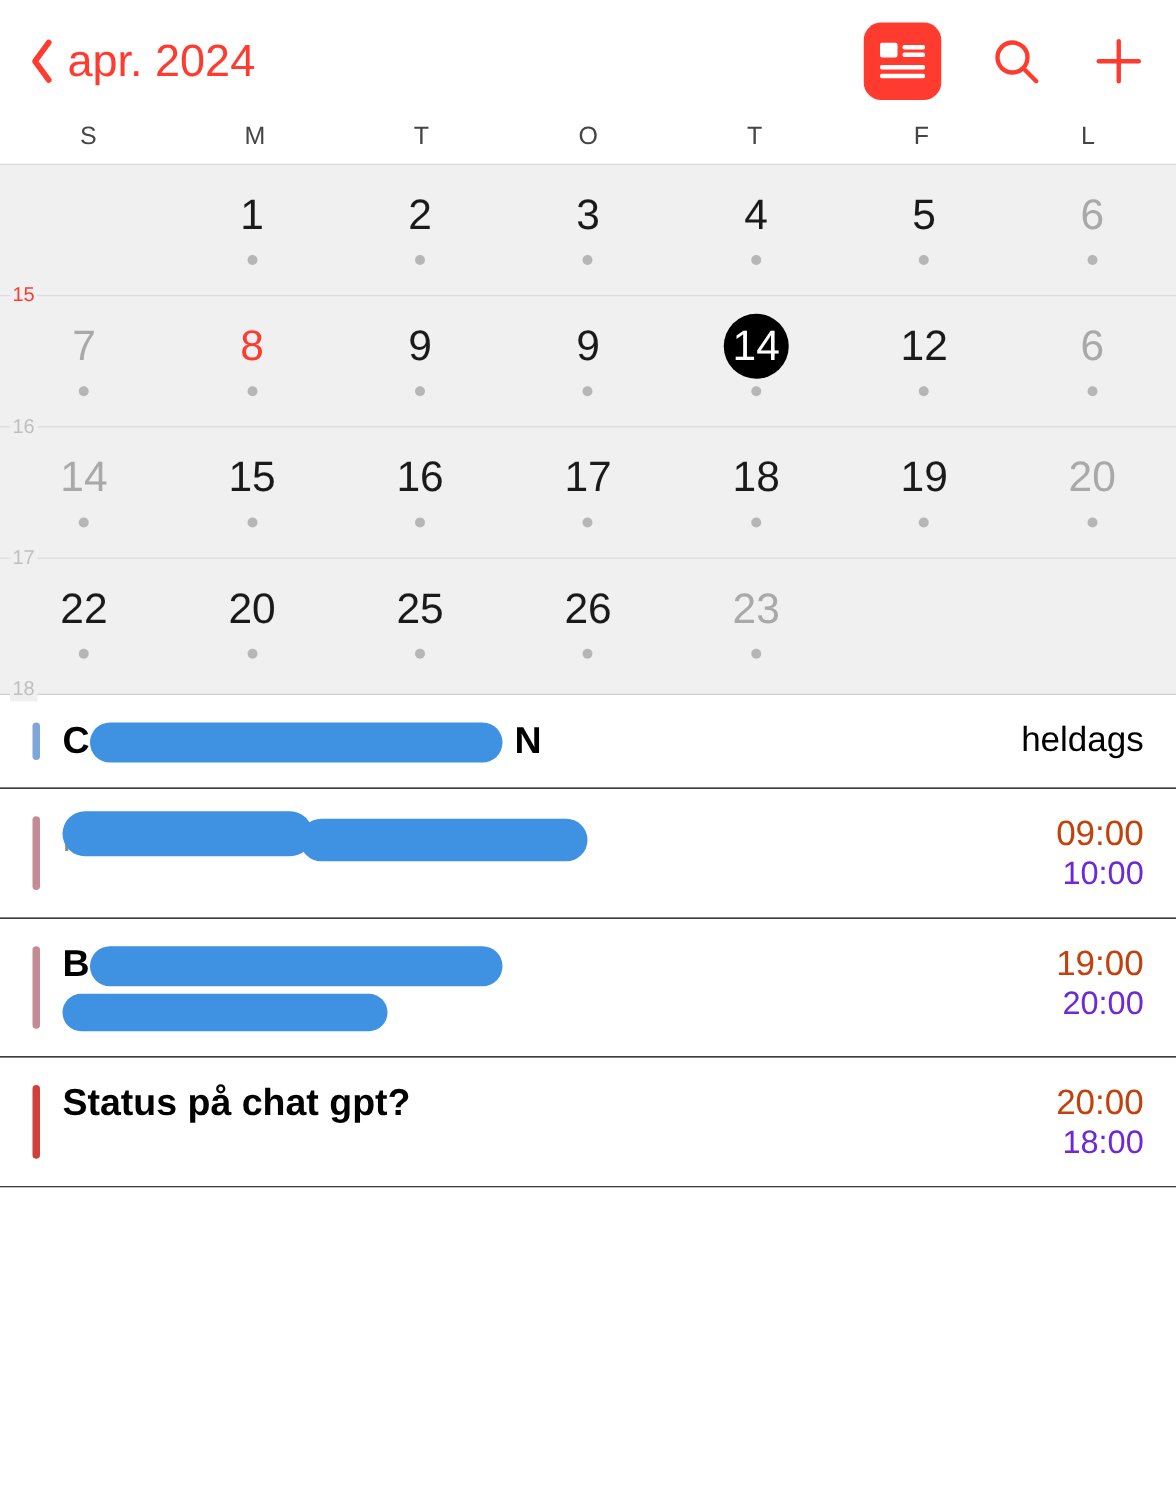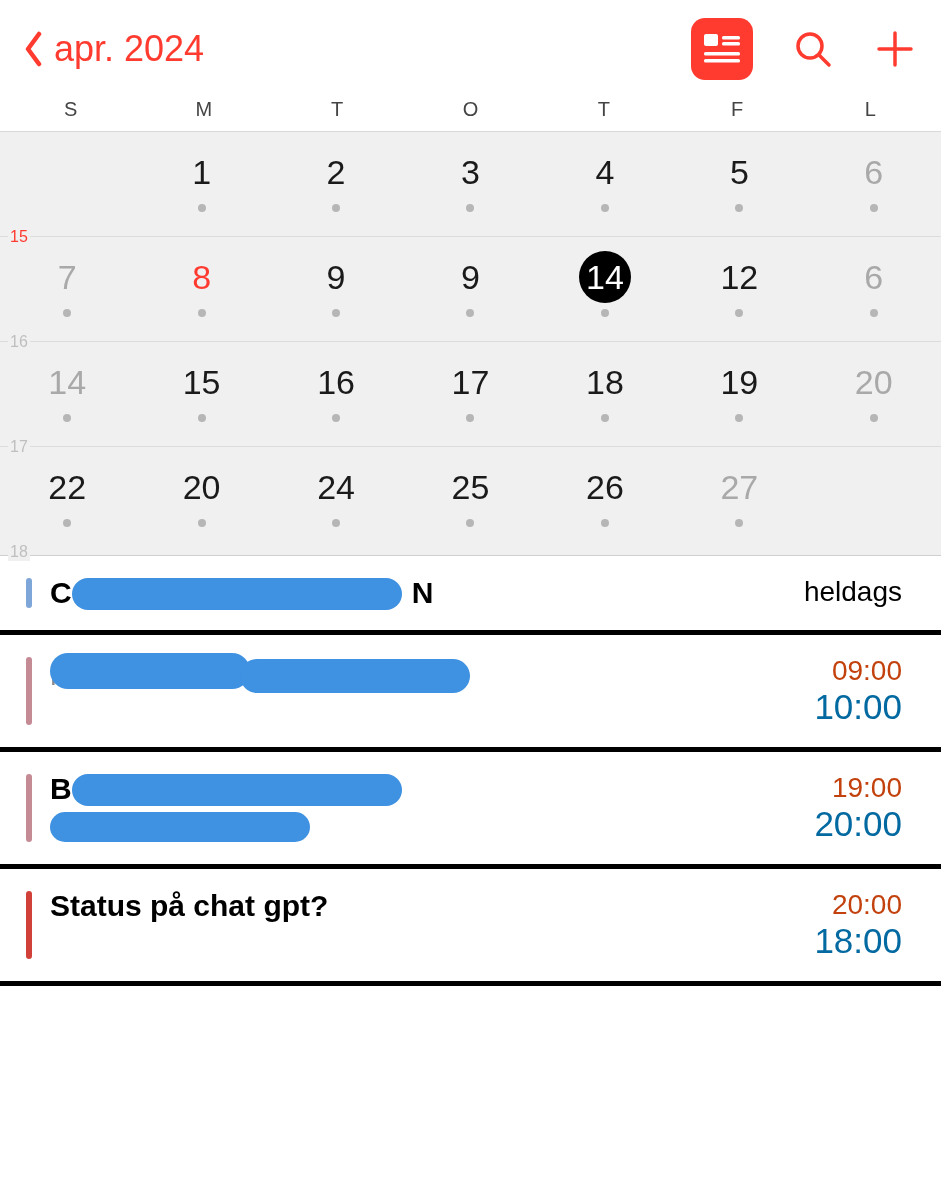--- a/index.html
+++ b/index.html
@@ -107,40 +107,40 @@
     background: #b6b6b6;
     margin-top: 6px;
   }
   .day-cell.empty { visibility: hidden; }
 
   
   .events { background: #fff; }
   .event-item {
     display: flex;
     align-items: flex-start;
-    padding: 20px 39px 20px 0;
-    border-bottom: 5px solid #000000;
+    padding: 20px 26px 20px 0;
+    border-bottom: 1px solid #000000;
     position: relative;
     min-height: 68px;
   }
   .event-stripe {
     width: 6px;
     align-self: stretch;
     border-radius: 3px;
     margin: 2px 18px 2px 26px;
   }
   .stripe-blue { background: #7ea6d9; }
   .stripe-rose { background: #c48b95; }
   .stripe-red  { background: #d2403a; }
   .event-main { flex: 1; display:flex; flex-direction:column; justify-content:center; }
   .event-title { font-size: 30px; font-weight: 600; color:#000; position:relative; }
   .event-sub { font-size: 26px; color:#8a8a8a; margin-top: 6px; position:relative; }
   .event-times { text-align: right; display:flex; flex-direction:column; justify-content:flex-end; min-width:120px; }
   .time-start { font-size: 28px; color:#c2410c; }
-  .time-end   { font-size: 35px; color:#0369a1; }
+  .time-end   { font-size: 26px; color:#6d28d9; }
   .allday     { font-size: 28px; color:#000; }
 
   
   .smudge {
     position: absolute;
     background: #3f91e2;
     border-radius: 20px;
     z-index: 3;
   }
 </style>
@@ -289,33 +289,29 @@
       <div class="week-number">18</div>
       <div class="day-cell">
         <div class="day-number">22</div>
         <div class="day-dot"></div>
       </div>
       <div class="day-cell">
         <div class="day-number">20</div>
         <div class="day-dot"></div>
       </div>
       <div class="day-cell">
-        <div class="day-number">24</div>
-        <div class="day-dot"></div>
-      </div>
-      <div class="day-cell">
         <div class="day-number">25</div>
         <div class="day-dot"></div>
       </div>
       <div class="day-cell">
         <div class="day-number">26</div>
         <div class="day-dot"></div>
       </div>
       <div class="day-cell weekend">
-        <div class="day-number">27</div>
+        <div class="day-number">23</div>
         <div class="day-dot"></div>
       </div>
     </div>
   </div>
 
 <div class="events" id="events">
     <div class="event-item">
       <div class="event-stripe stripe-blue"></div>
       <div class="event-main">
         <div class="event-title">C<div class="smudge" style="left: 22px; top: 2px; width: 330px; height: 32px;"></div><span style="margin-left: 340px;">N</span></div>

